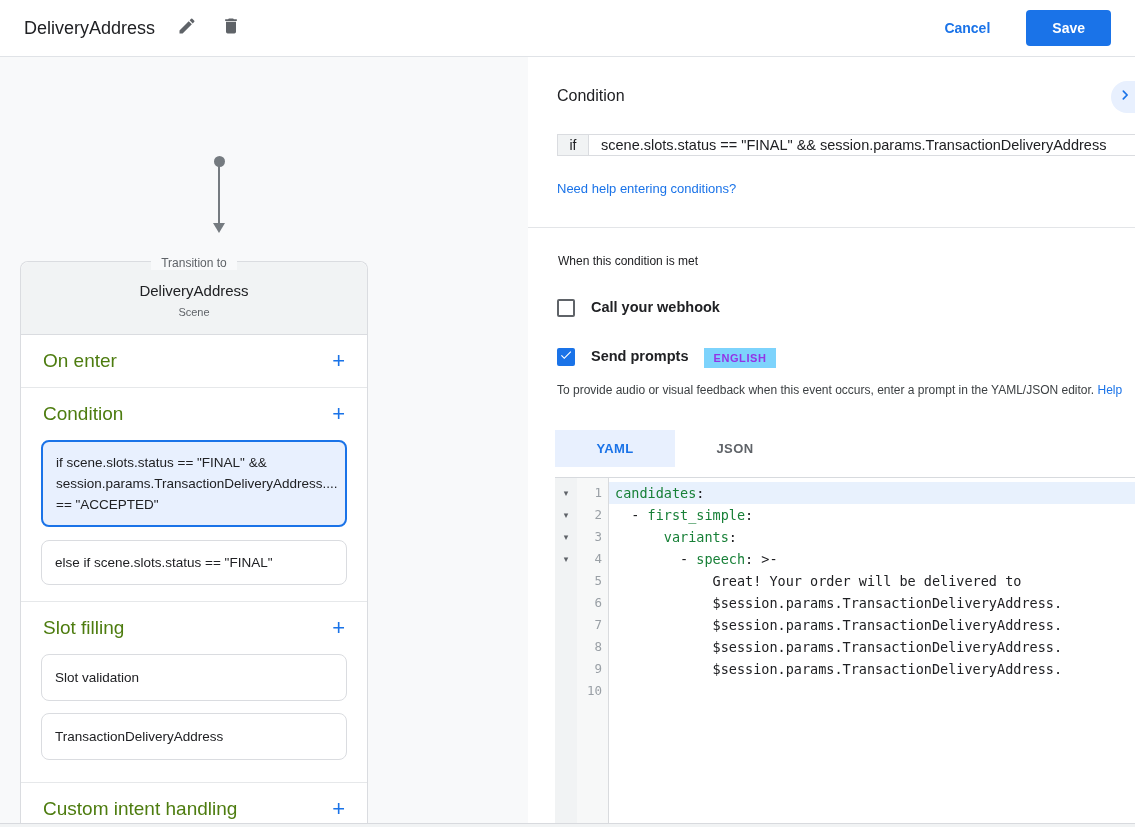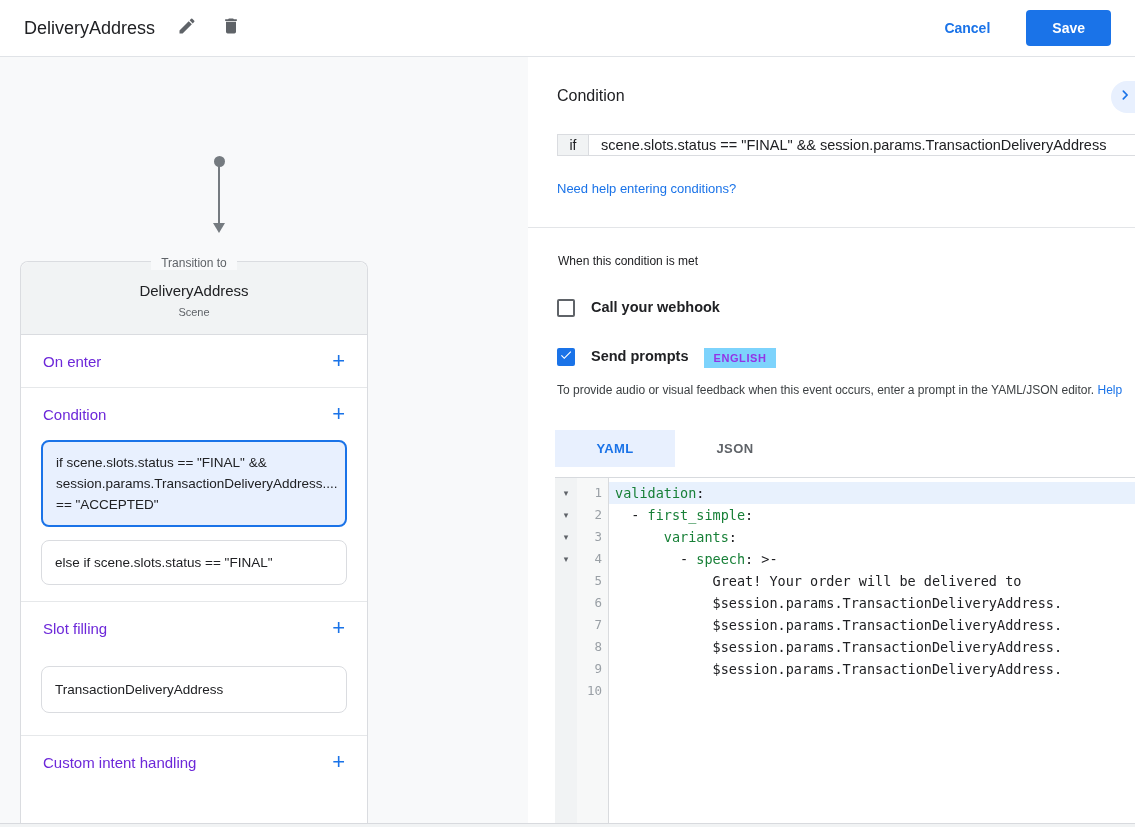--- a/index.html
+++ b/index.html
@@ -34,21 +34,21 @@
   .scene-card { position:absolute; left:20px; top:204px; width:348px; bottom:0; background:#fff;
     border:1px solid #dadce0; border-bottom:none; border-radius:8px 8px 0 0; }
   .scene-head { background:#f1f3f4; border-bottom:1px solid #dadce0; border-radius:8px 8px 0 0;
     padding:20px 0 16px; text-align:center; }
   .scene-name { font-size:15px; color:#202124; }
   .scene-type { font-size:11px; color:#5f6368; margin-top:7px; }
 
   .sec { border-bottom:1px solid #e6e8ea; }
   .sec:last-child { border-bottom:none; }
   .sec-head { height:52px; display:flex; align-items:center; justify-content:space-between; padding:0 22px; }
-  .sec-label { font-size:15px; color:#6d28d9; }
+  .sec-label { font-size:19px; color:#4d7c0f; }
   .plus-icon { color:#1a73e8; font-size:22px; font-weight:400; line-height:20px; cursor:pointer; }
 
   .sec-body { padding:0 20px 16px; }
   .cond-box-selected { background:#e8f0fe; border:2px solid #1a73e8; border-radius:8px;
     padding:10px 13px; font-size:13.5px; line-height:21px; color:#202124; cursor:pointer; }
   .cond-box { background:#fff; border:1px solid #dadce0; border-radius:8px;
     padding:14px 13px; font-size:13.5px; color:#202124; margin-top:13px; cursor:pointer; }
   .slot-box { background:#fff; border:1px solid #dadce0; border-radius:8px;
     padding:15px 13px; font-size:13.5px; color:#202124; margin-bottom:12px; cursor:pointer; }
   .slot-box:last-child { margin-bottom:6px;margin-top:12px; }
@@ -171,20 +171,21 @@
         <div class="cond-box">else if scene.slots.status == "FINAL"</div>
       </div>
     </div>
 
     <div class="sec">
       <div class="sec-head">
         <span class="sec-label">Slot filling</span>
         <span class="plus-icon">+</span>
       </div>
       <div class="sec-body">
+        <div class="slot-box">Slot validation</div>
         <div class="slot-box">TransactionDeliveryAddress</div>
       </div>
     </div>
 
     <div class="sec">
       <div class="sec-head">
         <span class="sec-label">Custom intent handling</span>
         <span class="plus-icon">+</span>
       </div>
     </div>
@@ -241,21 +242,21 @@
     <div class="tab">JSON</div>
   </div>
 
   <div class="editor">
     <div class="gutter-bg-fold"></div>
     <div class="gutter-bg-num"></div>
     <div class="code-lines">
         <div class="cm-line active">
           <span class="cm-fold">▾</span>
           <span class="cm-num">1</span>
-          <span class="cm-code"><span class="tk-k">validation</span><span class="tk-p">:</span></span>
+          <span class="cm-code"><span class="tk-k">candidates</span><span class="tk-p">:</span></span>
         </div>
         <div class="cm-line">
           <span class="cm-fold">▾</span>
           <span class="cm-num">2</span>
           <span class="cm-code"><span class="tk-p">  - </span><span class="tk-k">first_simple</span><span class="tk-p">:</span></span>
         </div>
         <div class="cm-line">
           <span class="cm-fold">▾</span>
           <span class="cm-num">3</span>
           <span class="cm-code"><span class="tk-p">      </span><span class="tk-k">variants</span><span class="tk-p">:</span></span>

